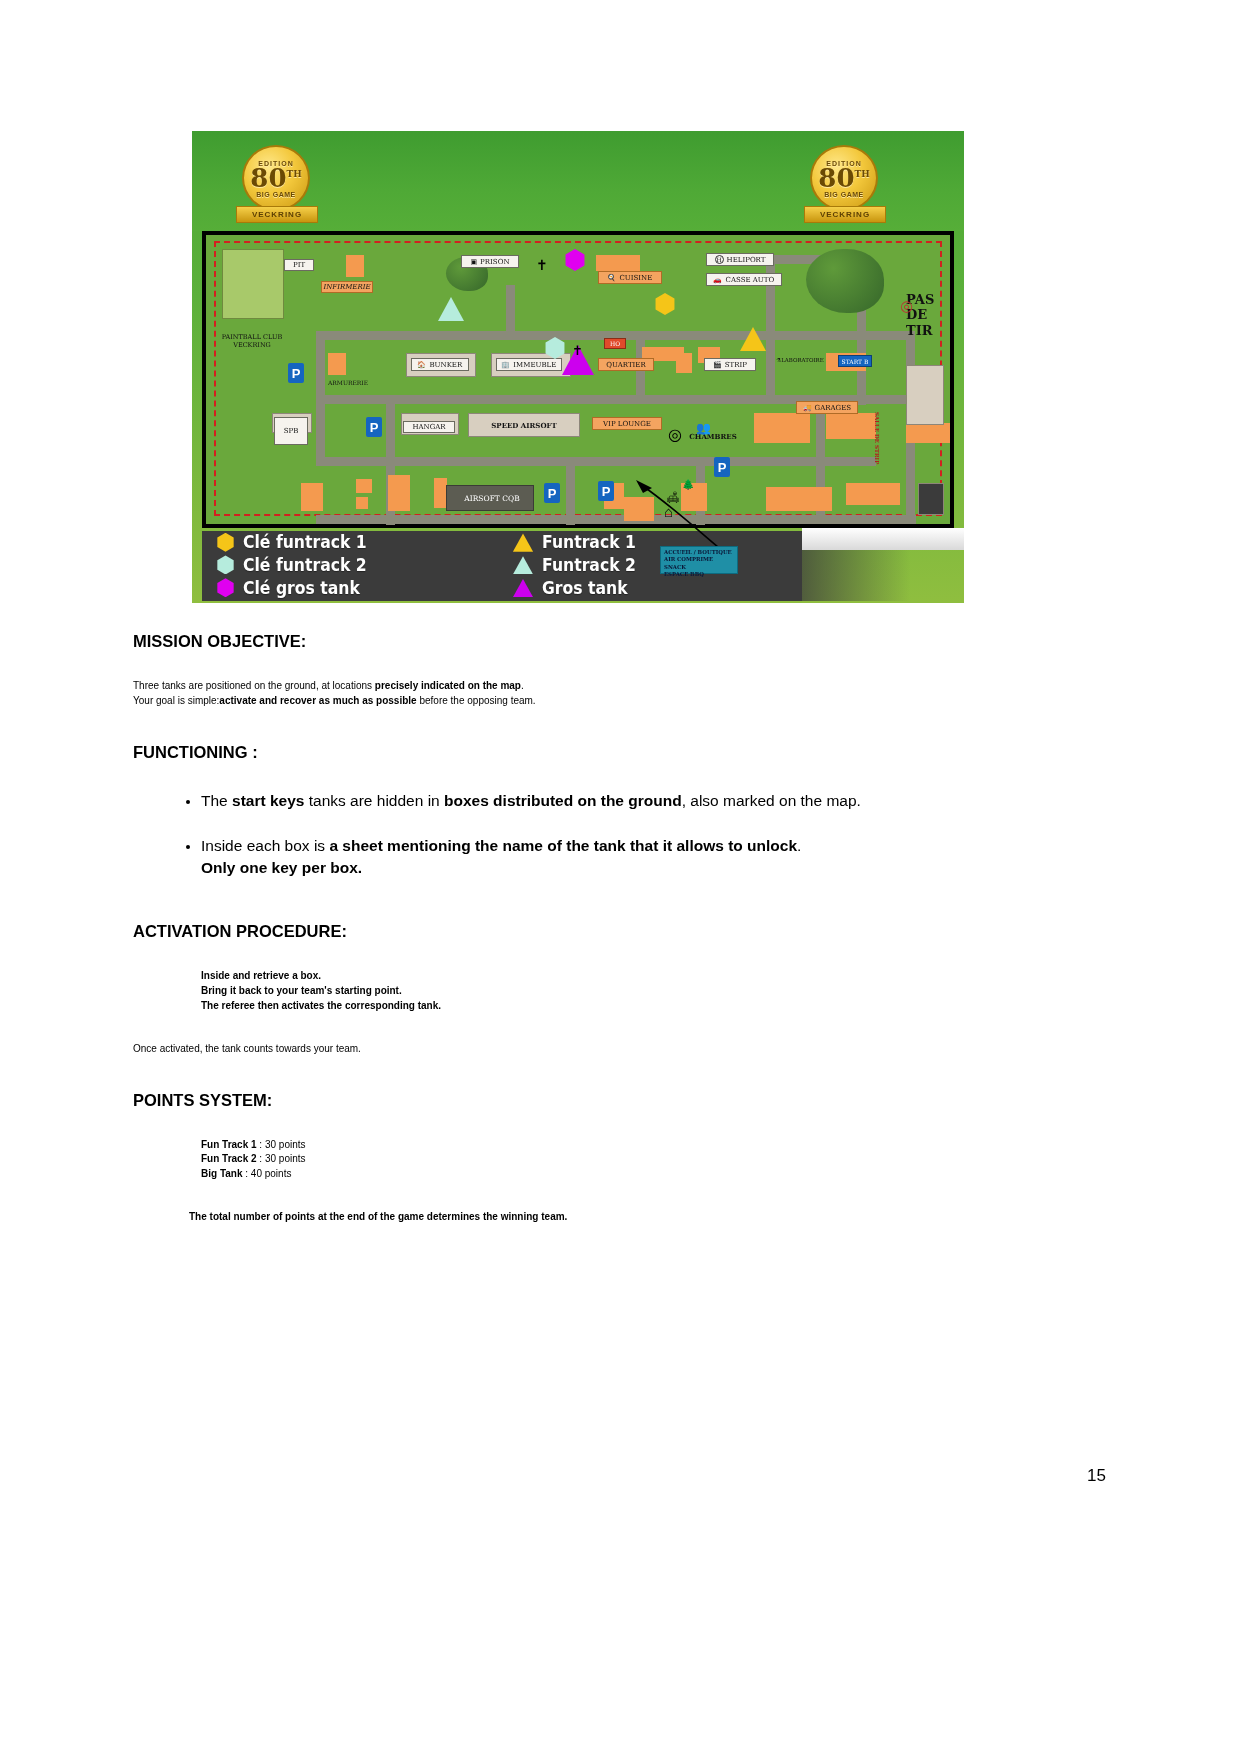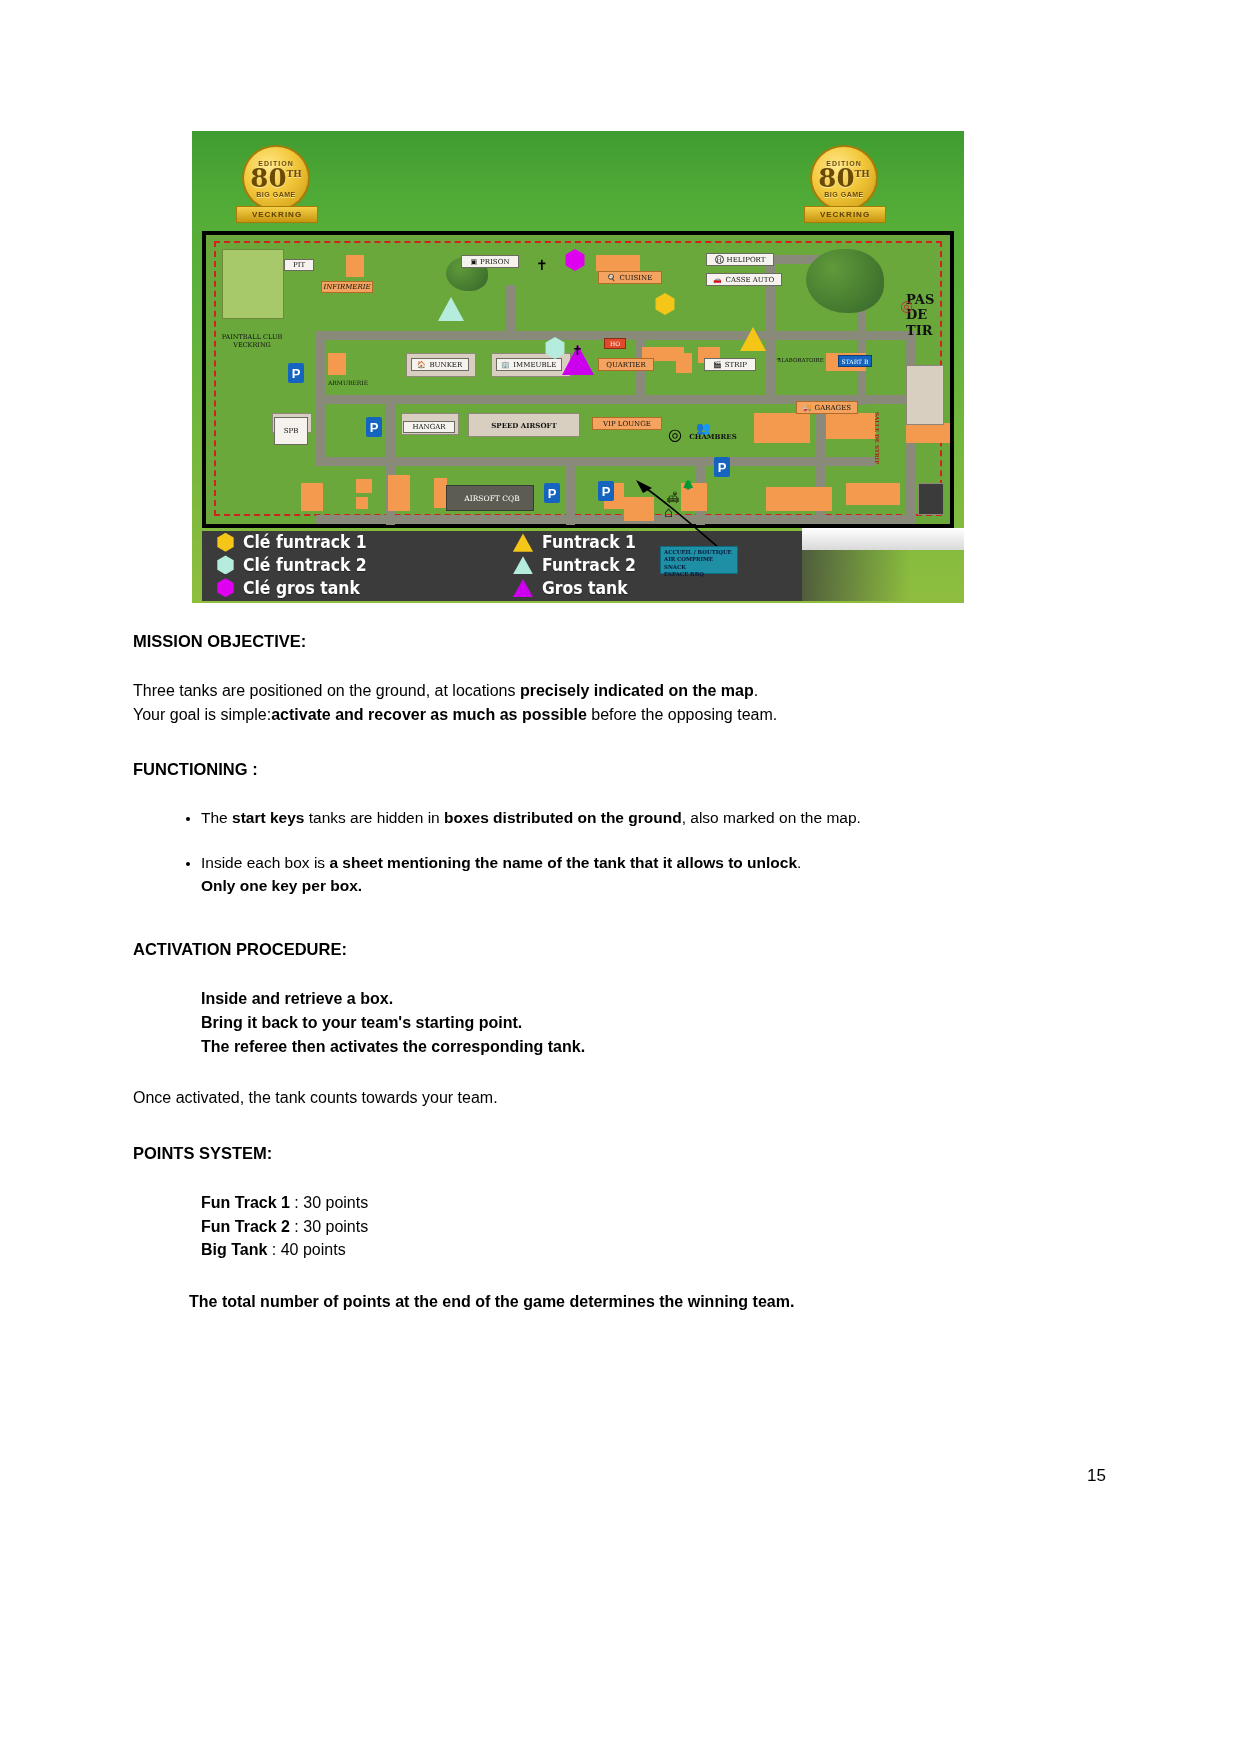--- a/index.html
+++ b/index.html
@@ -163,21 +163,21 @@
   }
   .arrow-svg { position:absolute; left:440px; top:345px; width:120px; height:90px; }
 
   
   .doc { position:absolute; left:133px; top:632px; width:980px; }
   h2.sec {
     font-size:16.5px; font-weight:bold; margin:0 0 0 0;
     font-family:"Liberation Sans", sans-serif;
   }
   p.body {
-    font-size:16px; margin:0; line-height:1.48;
+    font-size:10px; margin:0; line-height:1.48;
     font-family:"Liberation Sans", sans-serif;
   }
   .sp-sm { height:20px; }
   .sp-md { height:28px; }
   .sp-lg { height:34px; }
   ul.bullets { margin:0; padding-left:68px; }
   ul.bullets li { margin-bottom:22px; font-size:15.5px; line-height:1.48; }
   ul.bullets li::marker { font-size:14px; }
   .indent { padding-left:68px; }
   .indent-sm { padding-left:56px; }

